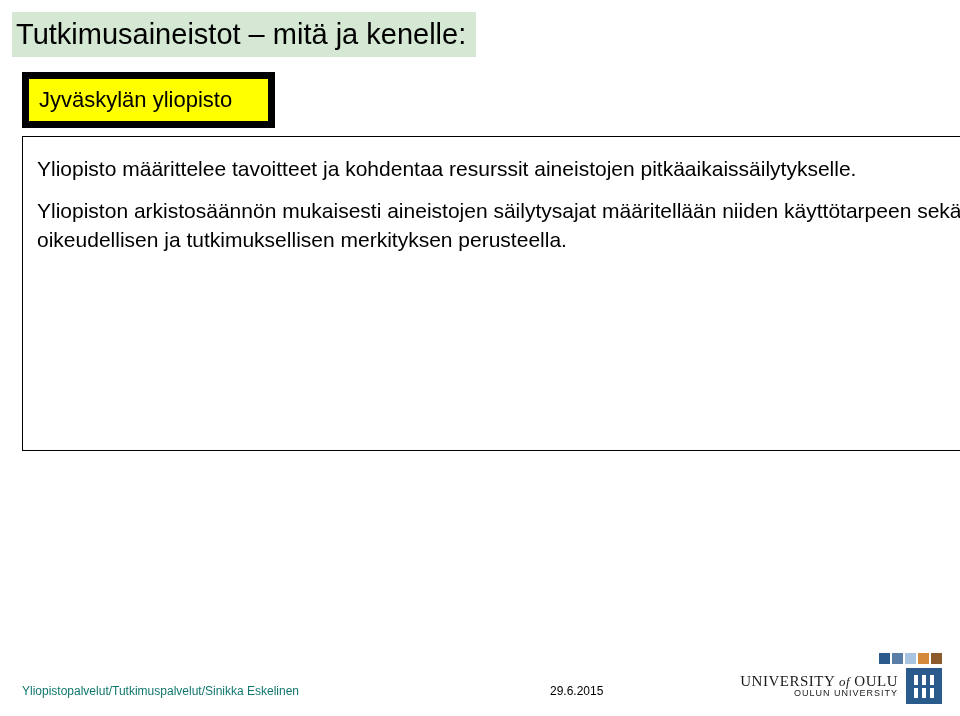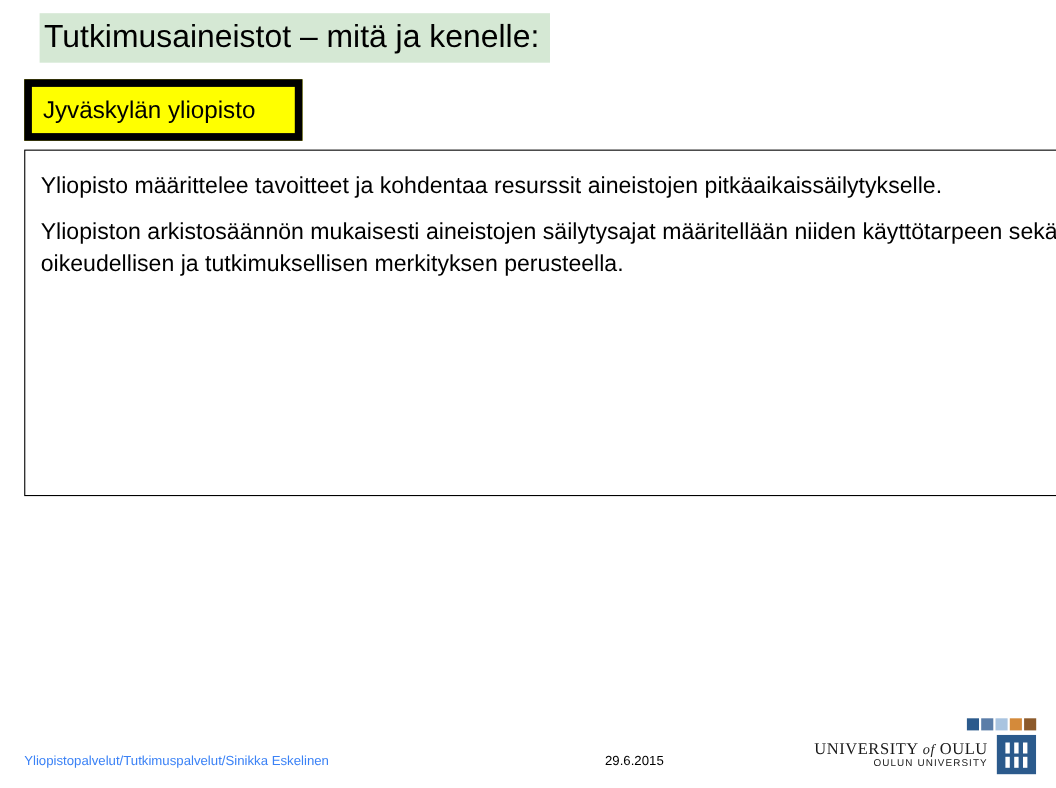--- a/index.html
+++ b/index.html
@@ -11,21 +11,20 @@
     background: #fff;
   }
   .title-box {
     position: absolute;
     top: 12px;
     left: 12px;
     background: #d5e8d4;
     padding: 6px 10px 6px 4px;
     font-size: 29px;
     color: #000;
-    margin-left: 24px;
   }
   .subtitle-box {
     position: absolute;
     top: 72px;
     left: 22px;
     background: #ffff00;
     border: 7px solid #000000;
     padding: 8px 36px 8px 10px;
     font-size: 22px;
     color: #000;
@@ -41,21 +40,21 @@
     font-size: 21px;
     color: #000;
     line-height: 1.35;
   }
   .content-box .para2 { margin-top: 14px; }
   .footer-left {
     position: absolute;
     bottom: 18px;
     left: 22px;
     font-size: 12px;
-    color: #3b82f6;
+    color: #0f766e;
   }
   .footer-date {
     position: absolute;
     bottom: 18px;
     left: 550px;
     font-size: 12px;
     color: #000;
     text-align: center;
   }
   .logo-wrap {

